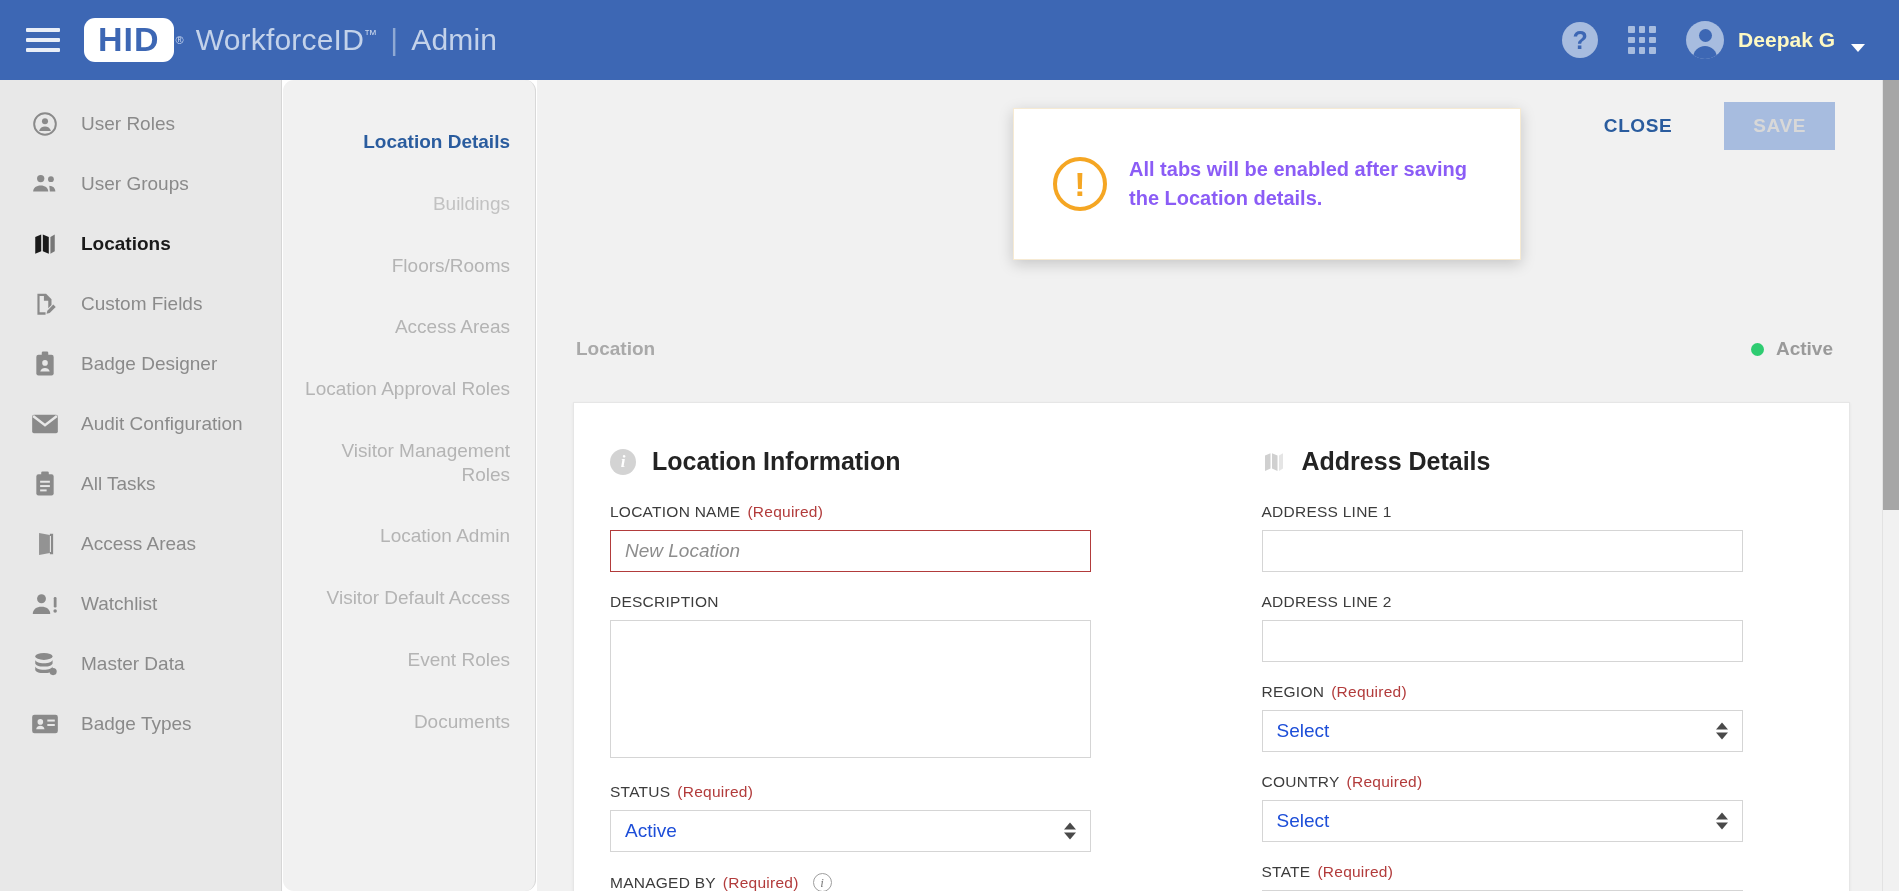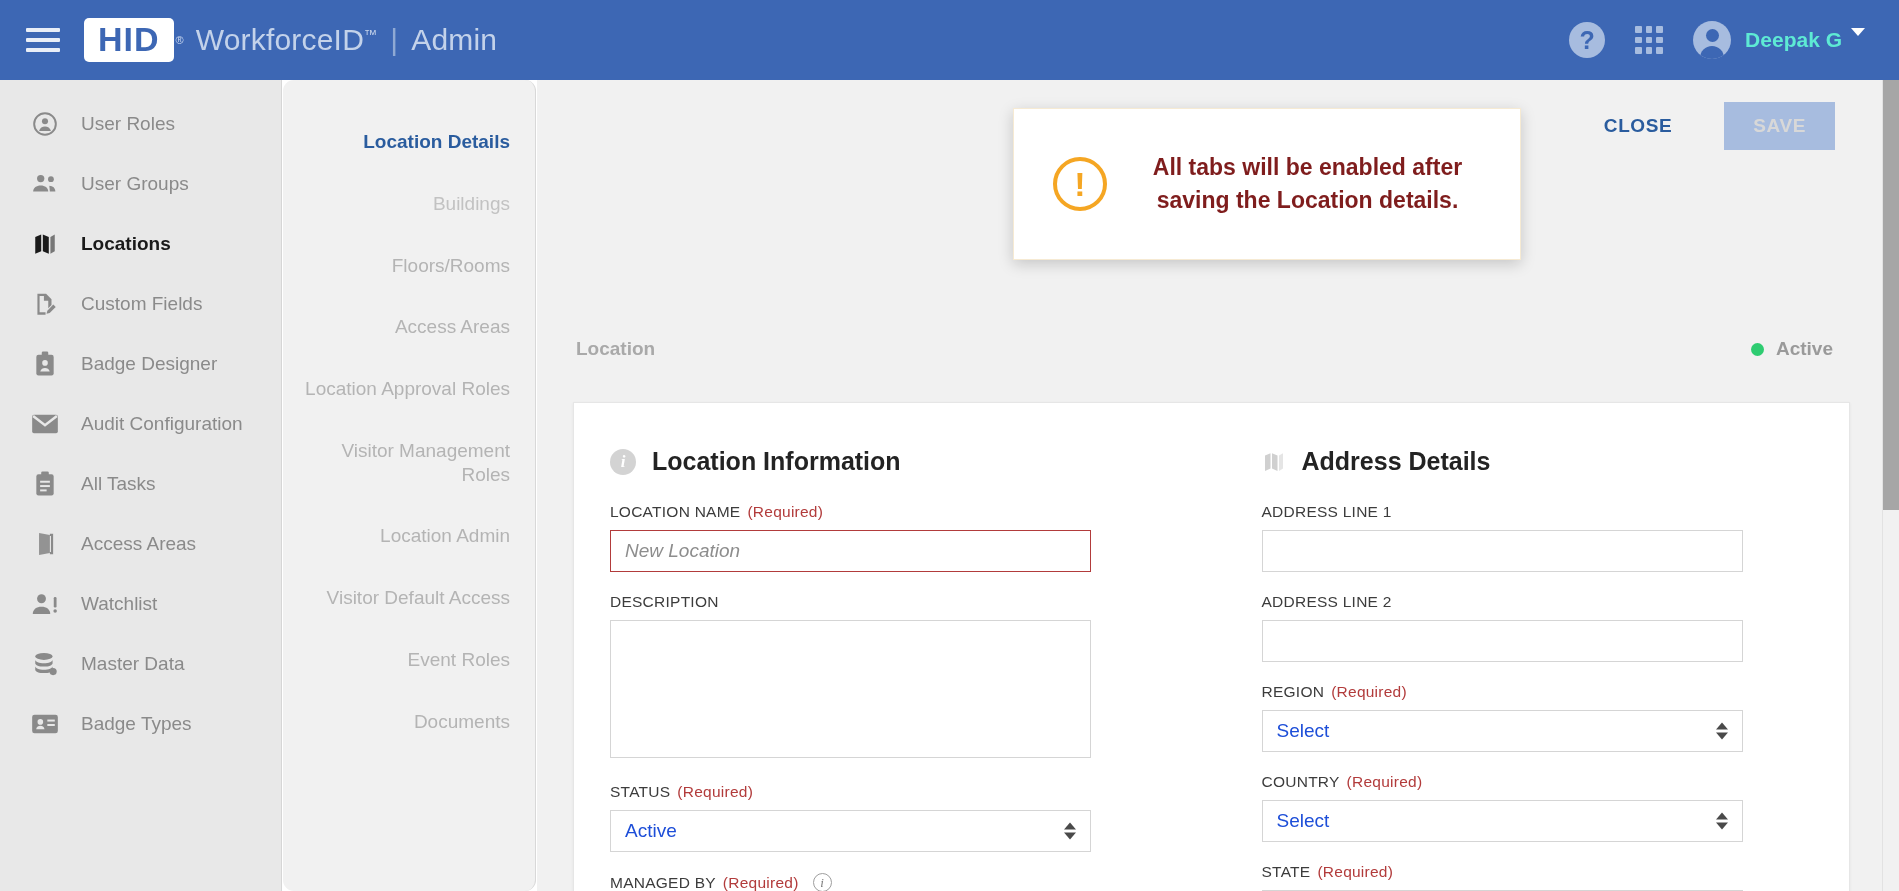--- a/index.html
+++ b/index.html
@@ -21,21 +21,21 @@
     width: 34px; height: 24px;
     margin-left: 26px; margin-right: 24px;
     display: flex; flex-direction: column; justify-content: space-between;
     cursor: pointer;
   }
   .hamburger span { display: block; height: 4px; background: #e9eef7; border-radius: 1px; }
   .hid-logo {
     background: #ffffff; color: #3d67b4;
     font-weight: bold; font-size: 34px; letter-spacing: 1px;
     padding: 4px 14px 6px 14px;
-    border-radius: 5px;
+    border-radius: 11px;
     line-height: 1;
     font-family: "Liberation Sans", sans-serif;
     position: relative;
   }
   .hid-reg { font-size: 11px; color: #c8d6ee; vertical-align: super; margin-left: 2px; }
   .brand {
     color: #c3d2ea; font-size: 30px; margin-left: 12px;
     font-weight: 400; letter-spacing: 0.2px;
   }
   .brand .tm { font-size: 13px; vertical-align: super; }
@@ -64,22 +64,22 @@
   }
   .avatar-icon::before {
     content: ''; position: absolute; top: 8px; left: 12.5px;
     width: 13px; height: 13px; border-radius: 50%; background: #3d67b4;
   }
   .avatar-icon::after {
     content: ''; position: absolute; top: 25px; left: 7px;
     width: 24px; height: 18px; border-radius: 12px 12px 0 0; background: #3d67b4;
   }
   .user-name {
-    color: #5eead4; font-size: 21px; font-weight: bold;
-    margin-left: -16px; cursor: pointer; display: flex; align-items: flex-start; gap: 9px;
+    color: #fef9c3; font-size: 21px; font-weight: bold;
+    margin-left: -16px; cursor: pointer; display: flex; align-items: flex-end; gap: 16px;
   }
   .caret-down {
     width: 0; height: 0; border-left: 7px solid transparent;
     border-right: 7px solid transparent; border-top: 8px solid #ffffff;
   }
 
   
   .sidebar {
     position: absolute; top: 80px; left: 0;
     width: 282px; height: 811px;
@@ -246,22 +246,22 @@
     z-index: 50;
   }
   .toast-ico {
     width: 54px; height: 54px; border-radius: 50%;
     border: 4px solid #f5a623; color: #f5a623;
     display: flex; align-items: center; justify-content: center;
     font-size: 34px; font-weight: bold; line-height: 1;
     margin-left: 39px; flex: 0 0 54px;
   }
   .toast-msg {
-    flex: 1; text-align: center; color: #7f1d1d;
-    font-size: 23px; font-weight: bold; line-height: 1.45;
+    flex: 1; color: #8b5cf6;
+    font-size: 20px; font-weight: bold; line-height: 1.45;
     padding: 0 34px 0 22px;
   }
 
   
   .scrollbar-track {
     position: absolute; top: 80px; right: 0;
     width: 17px; height: 811px; background: #f1f1f1;
     border-left: 1px solid #e2e2e2;
   }
   .scrollbar-thumb {

